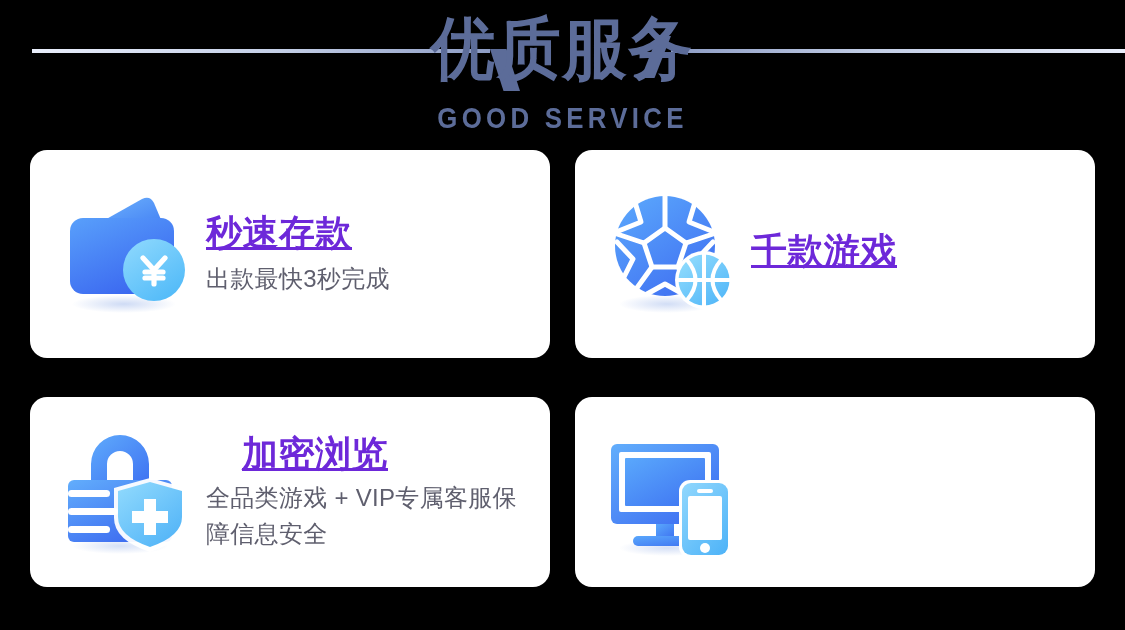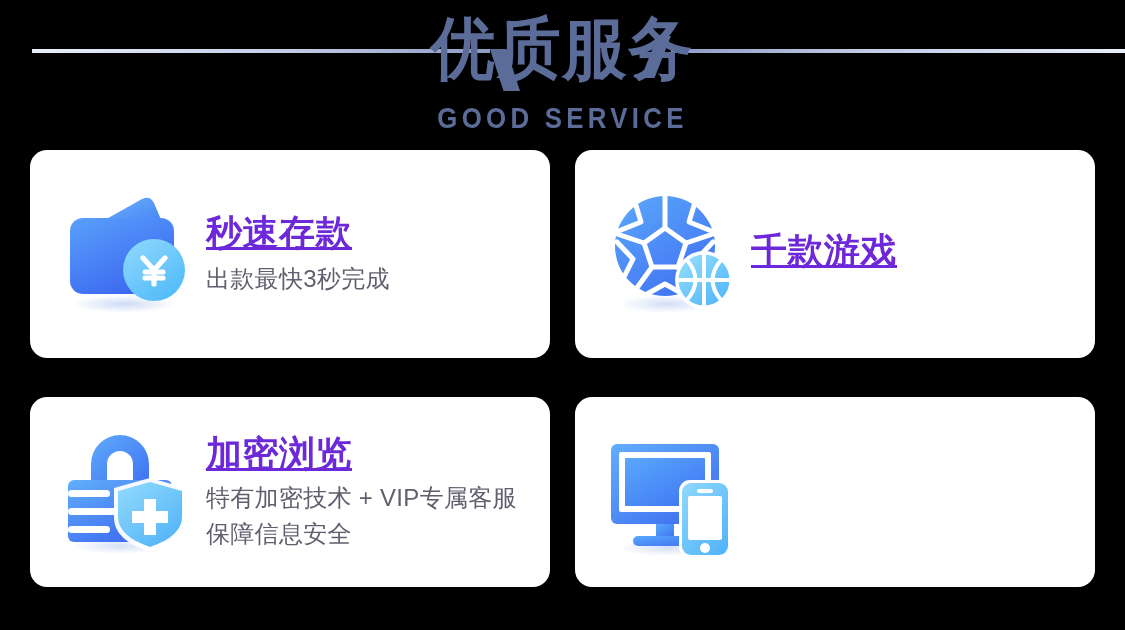--- a/index.html
+++ b/index.html
@@ -142,21 +142,21 @@
   }
 
   .card-sub {
     font-size: 24px;
     line-height: 36px;
     font-weight: 400;
     color: #5f5f6e;
     letter-spacing: 0.3px;
   }
 
-  .card-row2 .card-title { margin-bottom: 4px; }
+  .card-row2 .card-title { margin-bottom: 4px; margin-left: 36px; }
 
   
   .ico-wallet { width: 140px; height: 140px; }
 </style>
 </head>
 <body>
 
 <div class="stage">
 
   <div class="header">
@@ -289,21 +289,21 @@
             <rect x="10" y="86" width="50" height="7" rx="3.5"></rect>
             <rect x="10" y="104" width="42" height="7" rx="3.5"></rect>
           </g>
           <path d="M92 56 L128 66 L128 96 Q128 118 92 130 Q56 118 56 96 L56 66 Z" fill="#ffffff" opacity="0.95"></path>
           <path d="M92 60 L124 69 L124 95 Q124 114 92 125 Q60 114 60 95 L60 69 Z" fill="url(#lg3)"></path>
           <path d="M86 77 L98 77 L98 89 L110 89 L110 101 L98 101 L98 113 L86 113 L86 101 L74 101 L74 89 L86 89 Z" fill="#ffffff"></path>
         </svg>
       </div>
       <div class="card-text">
         <div class="card-title">加密浏览</div>
-        <div class="card-sub">特有加密技术 + VIP专属客服保障信息安全</div>
+        <div class="card-sub">全品类游戏 + VIP专属客服保障信息安全</div>
       </div>
     </div>
 
     <div class="card card-row2">
       <div class="card-icon">
         <svg viewBox="0 0 140 140" width="140" height="140" xmlns="http://www.w3.org/2000/svg">
           <defs>
             <linearGradient id="mg1" x1="0" y1="0" x2="0.9" y2="1">
               <stop offset="0%" stop-color="#62aefc"></stop>
               <stop offset="100%" stop-color="#3d6cf1"></stop>

